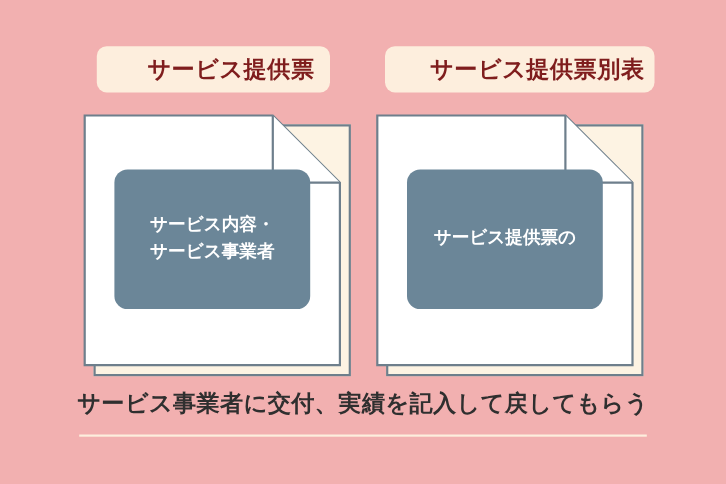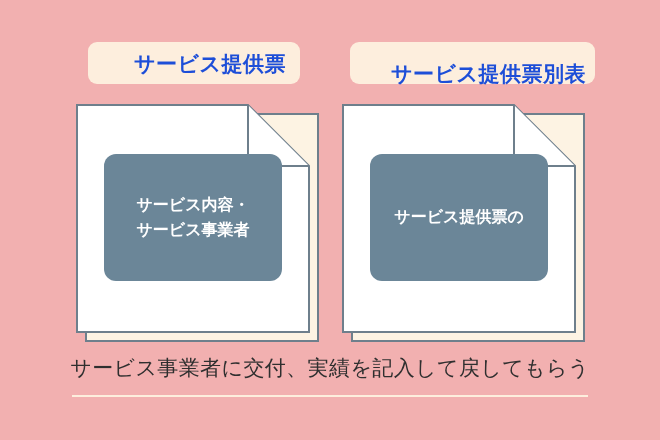--- a/index.html
+++ b/index.html
@@ -29,28 +29,28 @@
     background: #fdeedd;
     border-radius: 9px;
     display: flex;
     align-items: center;
     justify-content: center;
     box-sizing: border-box;
   }
   .pill-text {
     font-size: 21px;
     font-weight: bold;
-    color: #1d4ed8;
+    color: #7f1d1d;
     letter-spacing: 0.5px;
     white-space: nowrap;
     line-height: 1;
     margin-left: 32px;
   }
   #pill-left  { left: 88px;  top: 42px; width: 212px; }
-  #pill-right { left: 350px; top: 42px; width: 245px; align-items: flex-end; }
+  #pill-right { left: 350px; top: 42px; width: 245px; }
 
   
   .doc-wrap {
     position: absolute;
     width: 244px;
     height: 238px;
   }
   #doc-wrap-left  { left: 76px;  top: 104px; }
   #doc-wrap-right { left: 342px; top: 104px; }
 
@@ -106,21 +106,21 @@
   }
 
   
   #caption {
     position: absolute;
     left: 0;
     top: 357px;
     width: 660px;
     text-align: center;
     font-size: 21px;
-    font-weight: normal;
+    font-weight: bold;
     color: #2f2f2f;
     letter-spacing: 0.4px;
     white-space: nowrap;
     line-height: 1;
   }
 
   #divider {
     position: absolute;
     left: 72px;
     top: 395px;

